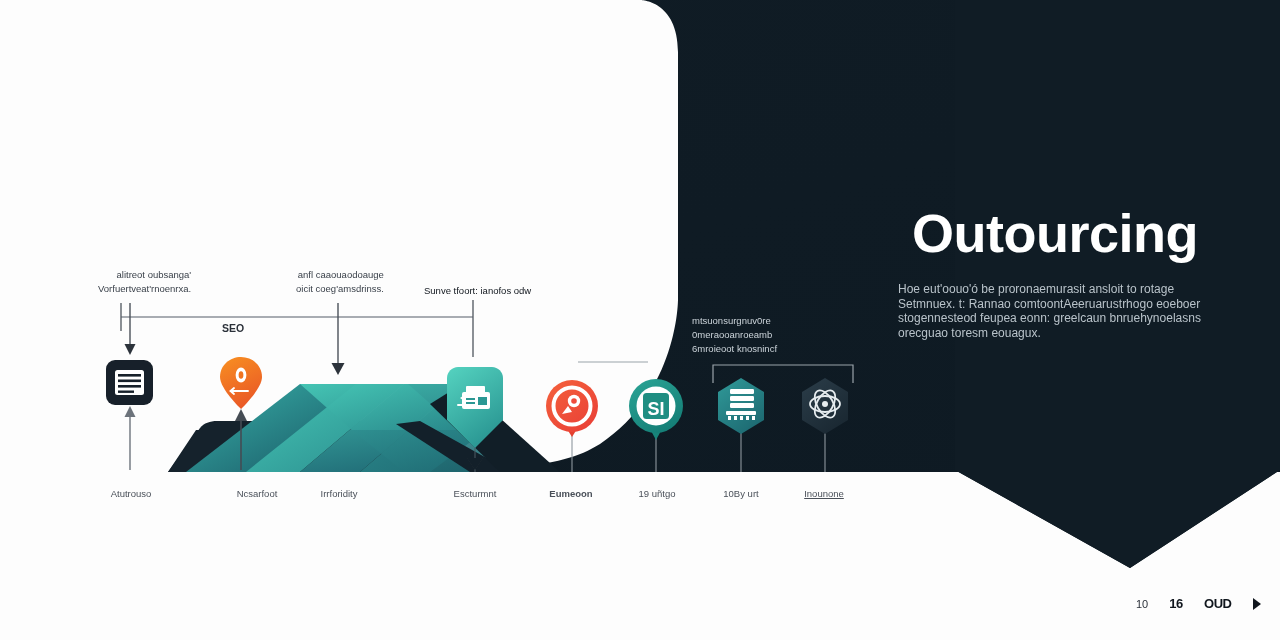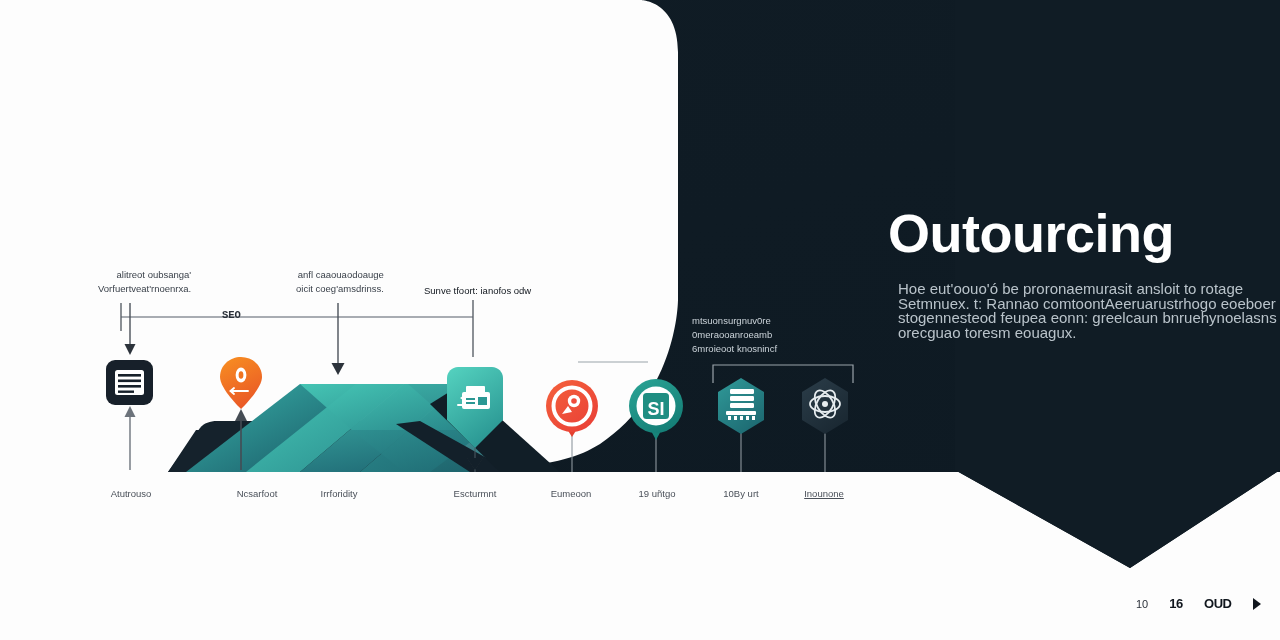--- a/index.html
+++ b/index.html
@@ -22,34 +22,34 @@
     position: absolute;
     top: 0;
     left: 0;
     width: 1280px;
     height: 640px;
   }
 
   
   .headline {
     position: absolute;
-    left: 888px;
+    left: 912px;
     top: 202px;
     font-size: 54px;
     font-weight: bold;
     letter-spacing: -0.5px;
     color: #ffffff;
     white-space: nowrap;
   }
   .subcopy {
     position: absolute;
     left: 898px;
     top: 282px;
     width: 268px;
-    font-size: 15px;
+    font-size: 12px;
     line-height: 14.6px;
     color: #b9c3ca;
     filter: blur(0.65px);
   }
   .subcopy div { white-space: nowrap; }
 
   
   .darknote {
     position: absolute;
     left: 692px;
@@ -69,26 +69,25 @@
     line-height: 14px;
     color: #3a414a;
     filter: blur(0.55px);
   }
   .callout div { white-space: nowrap; text-align: right; }
   .callout.strong { color: #10161d; font-weight: normal; filter: blur(0.5px); }
 
   .seo-label {
     position: absolute;
     left: 222px;
-    top: 309px;
+    top: 322px;
     font-size: 10.5px;
     font-weight: bold;
     color: #2b313a;
     filter: blur(0.5px);
-    font-family: Liberation Mono, monospace;
   }
 
   
   .axis-label {
     position: absolute;
     top: 488px;
     font-size: 9.5px;
     color: #4a5059;
     white-space: nowrap;
     filter: blur(0.6px);
@@ -348,21 +347,21 @@
   <div class="callout strong" style="left:424px; top:284px;">
     <div>Sunve tfoort: ianofos odw</div>
   </div>
 
   <div class="seo-label">SEO</div>
 
   <div class="axis-label" style="left:131px;">Atutrouso</div>
   <div class="axis-label" style="left:245px;padding-left:24px;">Ncsarfoot</div>
   <div class="axis-label" style="left:339px;">Irrforidity</div>
   <div class="axis-label" style="left:475px;">Escturmnt</div>
-  <div class="axis-label" style="left:571px;">Eumeoon</div>
+  <div class="axis-label" style="left:571px;font-weight:bold;">Eumeoon</div>
   <div class="axis-label" style="left:657px;">19 uñtgo</div>
   <div class="axis-label" style="left:741px;">10By urt</div>
   <div class="axis-label" style="left:824px;text-decoration:underline;">Inounone</div>
 
   <div class="logo-wrap">
     <span class="logo-num">10</span>
     <span class="logo-mark">16</span>
     <span class="logo-mark">OUD</span>
     <span class="logo-tri"></span>
     <span class="logo-word">nomaoc</span>

